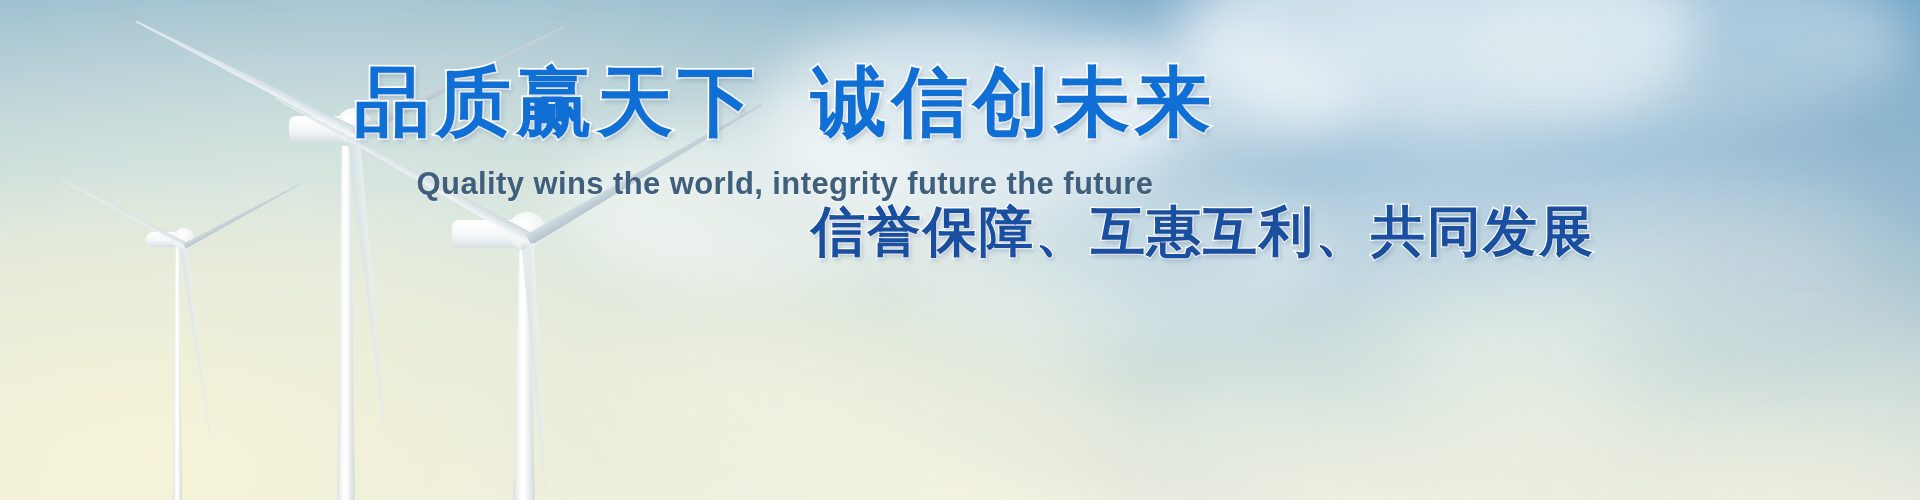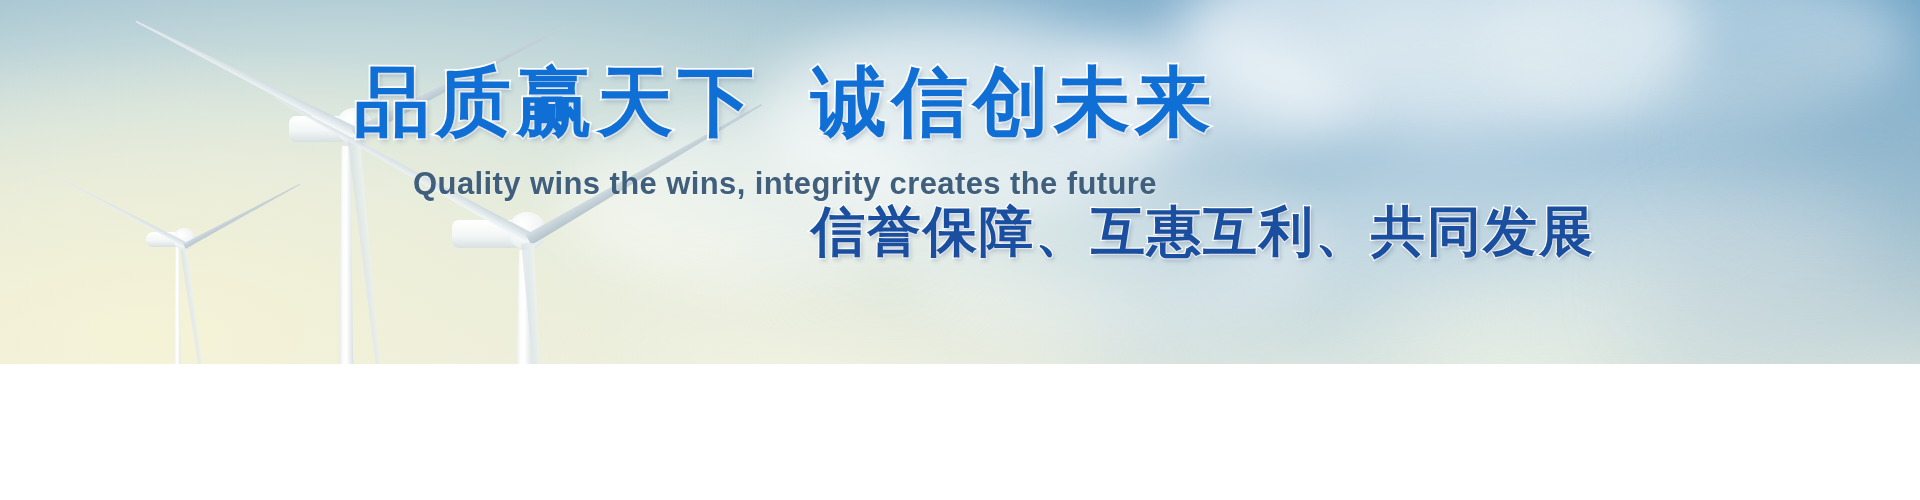--- a/index.html
+++ b/index.html
@@ -4,21 +4,21 @@
 <style>
   html, body {
     margin: 0;
     padding: 0;
     background: #ffffff;
   }
 
   .banner {
     position: relative;
     width: 1920px;
-    height: 364px;
+    height: 500px;
     overflow: hidden;
     font-family: "Liberation Sans", sans-serif;
   }
 
   
   .sky {
     position: absolute;
     inset: 0;
     background:
       
@@ -240,18 +240,18 @@
          transform: rotate(-30deg);
          clip-path: polygon(0 28%, 0 76%, 100% 53%, 100% 47%);"></div>
     <div class="blade faint" style="left:528px; top:230px; width:250px; height:26px;
          transform: rotate(86deg);
          clip-path: polygon(0 28%, 0 76%, 100% 53%, 100% 47%);"></div>
   </div>
 
   <div class="text-block">
     <div class="headline">品质赢天下  诚信创未来</div>
 
-    <div class="subline-en">Quality wins the wins, integrity creates the future</div>
+    <div class="subline-en">Quality wins the world, integrity future the future</div>
 
     <div class="tagline">信誉保障、互惠互利、共同发展</div>
   </div>
 
 </div>
 
 </body></html>

